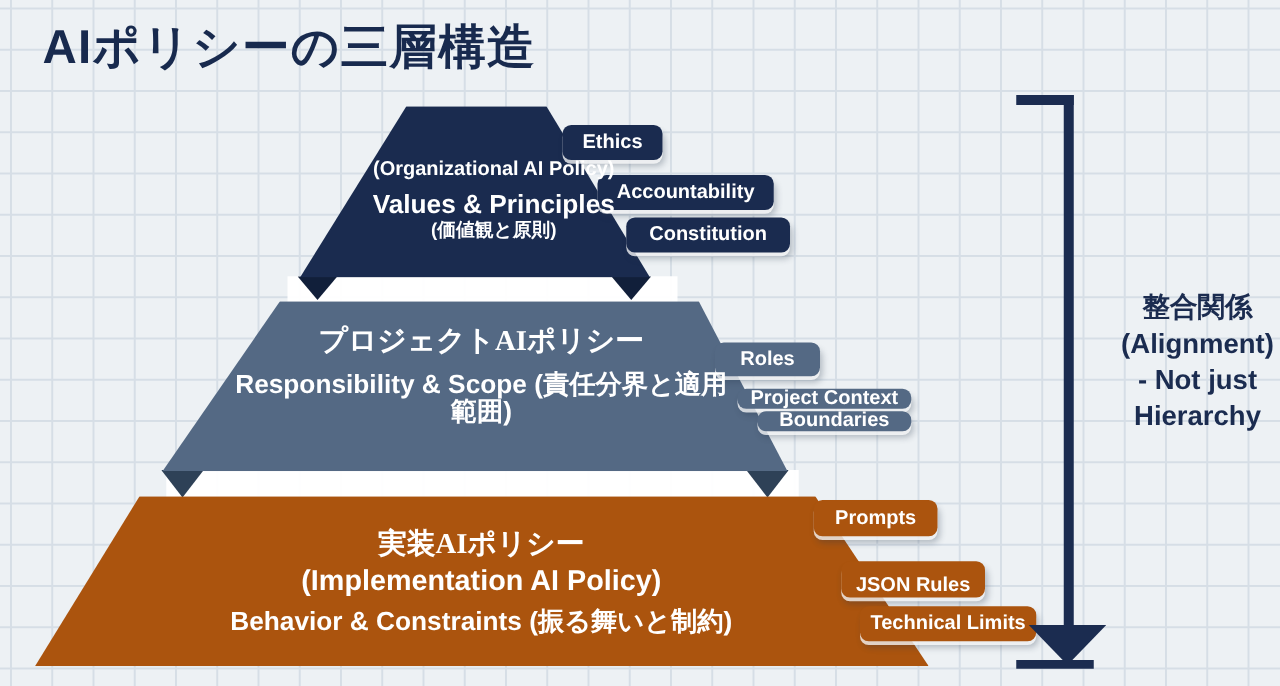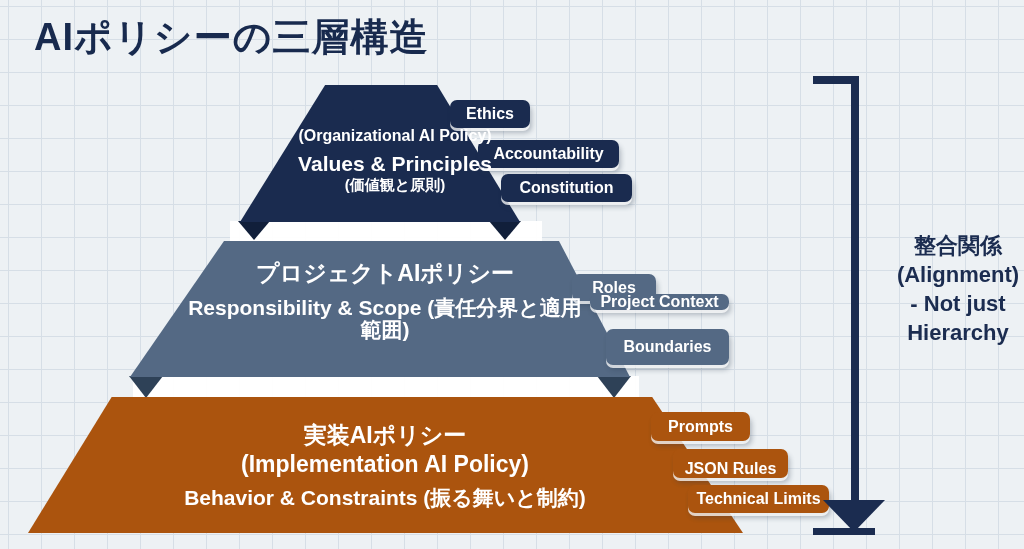--- a/index.html
+++ b/index.html
@@ -64,34 +64,34 @@
     font-weight:bold; font-size:16px; white-space:nowrap;
     box-shadow:0 3px 0 rgba(255,255,255,.75), 2px 5px 5px rgba(40,55,75,.3);
   }
   .tag-navy  { background:var(--navy,#1a2b4f); }
   .tag-slate { background:var(--slate,#546984); }
   .tag-orange{ background:var(--orange,#ab540e); }
   .tag-ethics         { left:450px; top:100px; width:80px;  height:28px; }
   .tag-accountability { left:478px; top:140px; width:141px; height:28px; }
   .tag-constitution   { left:501px; top:174px; width:131px; height:28px; }
   .tag-roles          { left:572px; top:274px; width:84px;  height:27px; }
-  .tag-project-context{ left:590px; top:294px; width:139px; height:16px; }
-  .tag-boundaries     { left:606px; top:329px; width:123px; height:36px; }
-  .tag-prompts        { left:651px; top:412px; width:99px;  height:29px; }
+  .tag-project-context{ left:590px; top:311px; width:139px; height:16px; }
+  .tag-boundaries     { left:606px; top:329px; width:123px; height:16px; }
+  .tag-prompts        { left:651px; top:400px; width:99px;  height:29px; }
   .tag-json-rules     { left:673px; top:449px; width:115px; height:29px;align-items:flex-end; }
   .tag-technical-limits{ left:688px; top:485px; width:141px; height:28px; }
 
   
   .layer-text { text-align:center; color:#fff; }
   .lt-org  { left:250px; top:126px; width:290px; }
   .lt-proj { left:185px; top:258px; width:400px; }
   .lt-impl { left:150px; top:420px; width:470px; }
   .t-ja-sm  { font-size:19px; font-weight:bold; line-height:23px; }
   .t-en-sm  { font-size:16px; font-weight:bold; line-height:20px; }
-  .t-ja-lg  { font-size:23px; font-weight:bold; line-height:30px; }
+  .t-ja-lg  { font-size:23px; font-weight:bold; line-height:30px;font-family:Liberation Serif, serif; }
   .t-en-lg  { font-size:23px; font-weight:bold; line-height:28px; }
   .t-sub    { font-size:21px; font-weight:600; line-height:22px; margin-top:9px; }
   .t-sub2   { font-size:15px;   font-weight:700; line-height:20px; }
   .mt6 { margin-top:6px; }
 
   
   .arrow-piece { background:var(--arrow,#1b2c50); }
   .arrow-cap-top    { left:813px; top:76px;  width:46px; height:8px; }
   .arrow-line       { left:851px; top:76px;  width:8px;  height:428px; }
   .arrow-head       { left:823px; top:500px; width:62px; height:32px;

